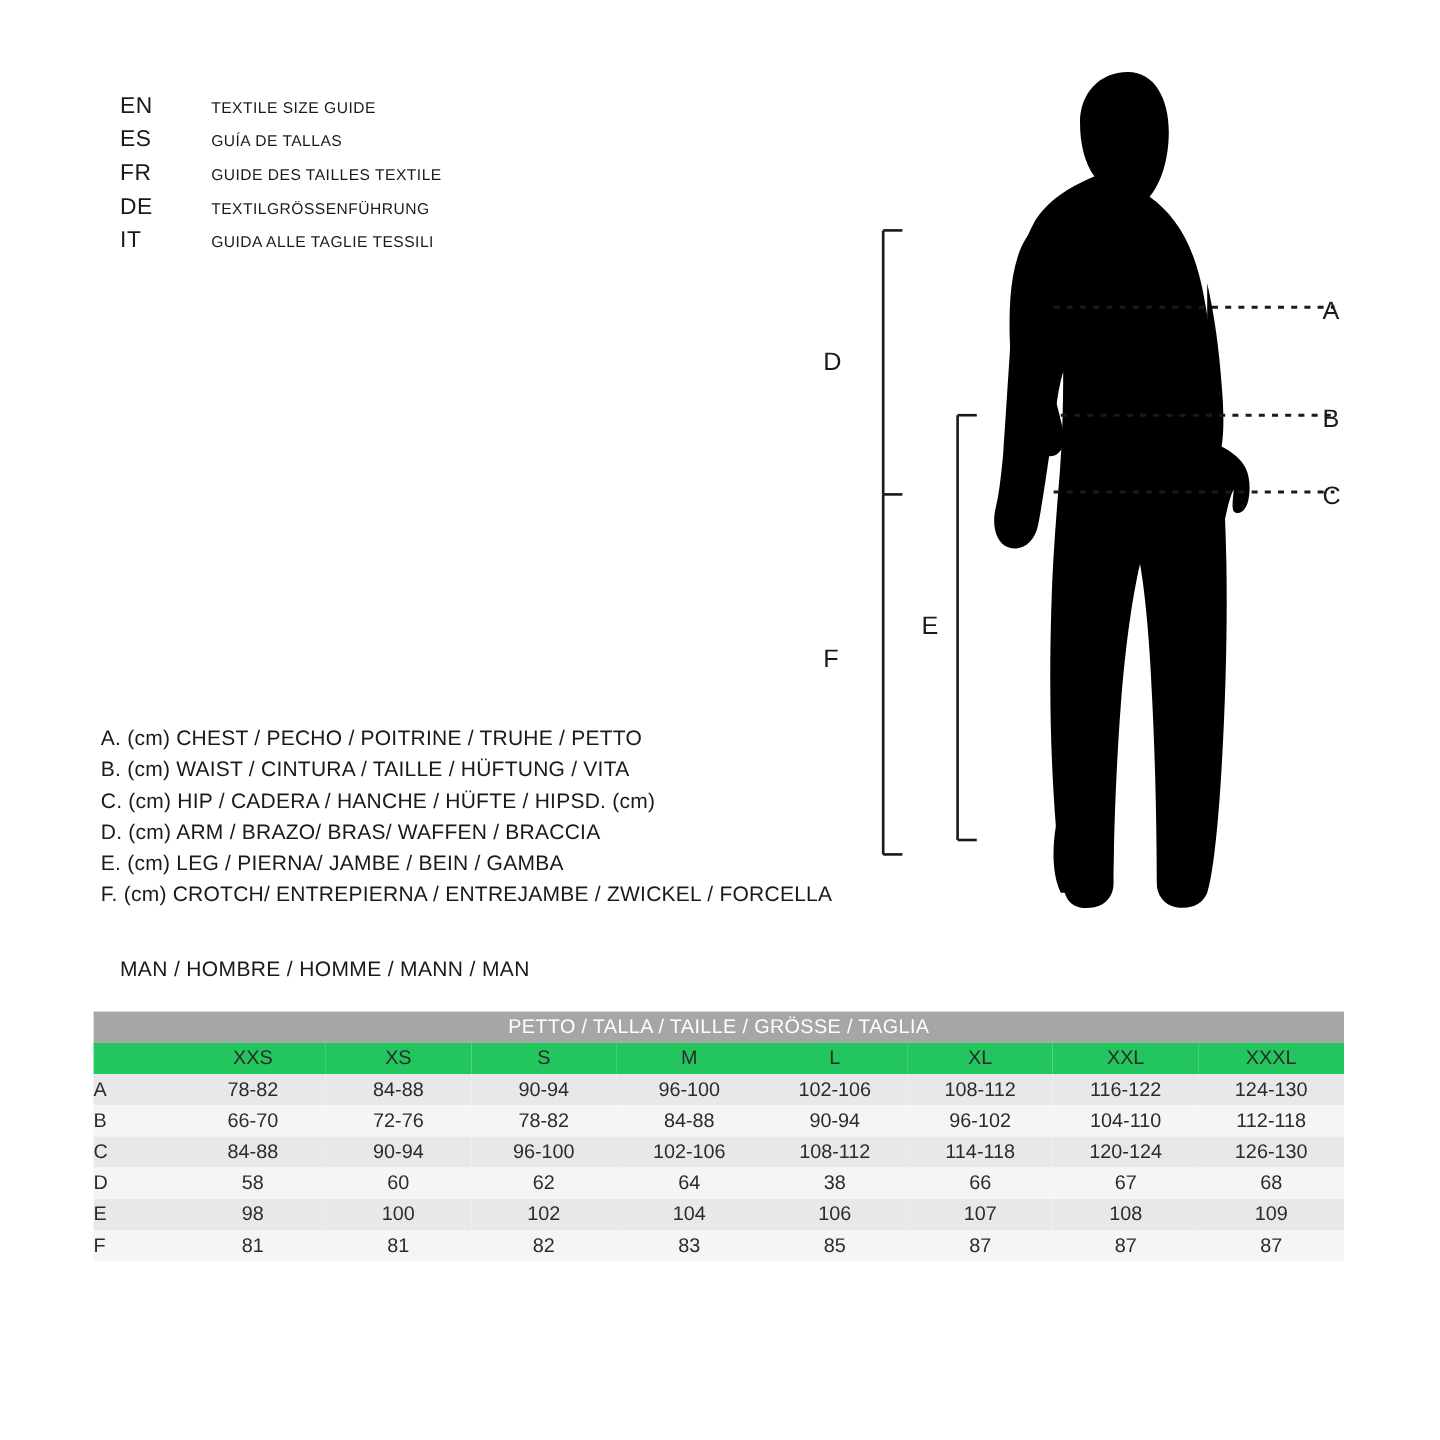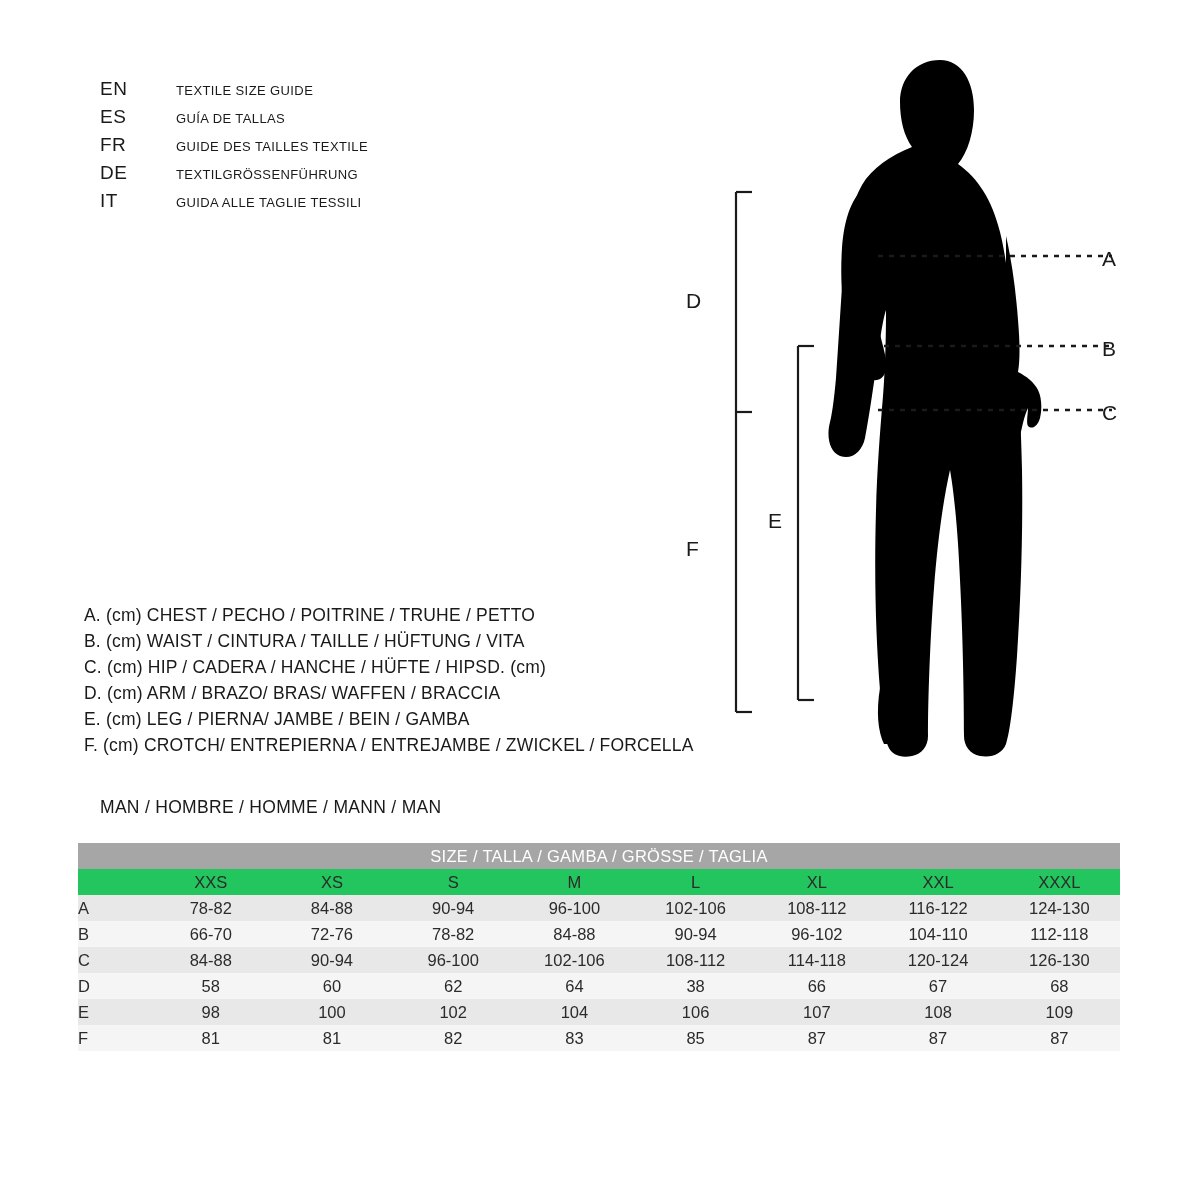--- a/index.html
+++ b/index.html
@@ -267,21 +267,21 @@
     <div class="legend-line">E. (cm) LEG / PIERNA/ JAMBE / BEIN / GAMBA</div>
     <div class="legend-line">F. (cm) CROTCH/ ENTREPIERNA / ENTREJAMBE / ZWICKEL / FORCELLA</div>
   </div>
 
   <div class="gender-line">MAN / HOMBRE / HOMME / MANN / MAN</div>
 
   <div class="table-wrap">
     <table class="size-table">
       <tbody>
         <tr class="row-title">
-          <td colspan="9">SIZE / TALLA / GAMBA / GRÖSSE / TAGLIA</td>
+          <td colspan="9">PETTO / TALLA / TAILLE / GRÖSSE / TAGLIA</td>
         </tr>
         <tr class="row-head">
           <td class="rowlabel"></td>
           <td class="col-size">XXS</td>
           <td class="col-size">XS</td>
           <td class="col-size">S</td>
           <td class="col-size">M</td>
           <td class="col-size">L</td>
           <td class="col-size">XL</td>
           <td class="col-size">XXL</td>

